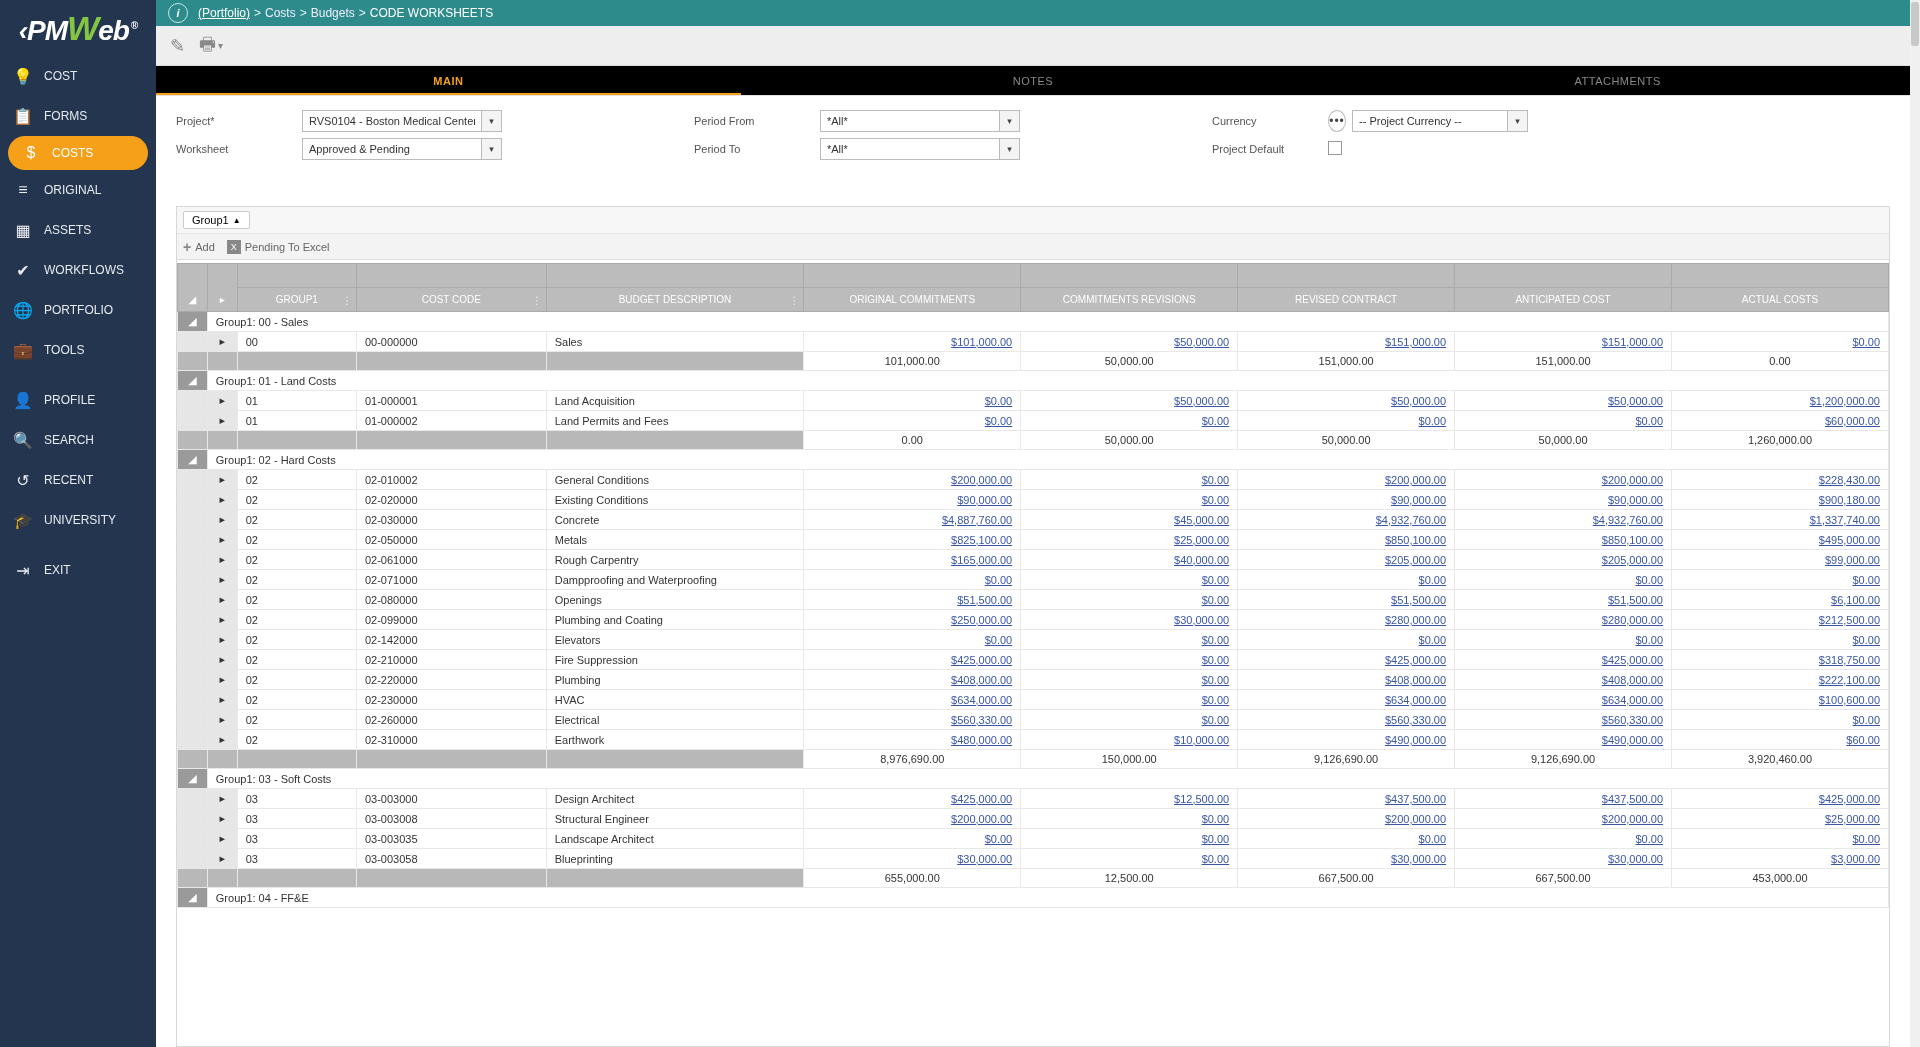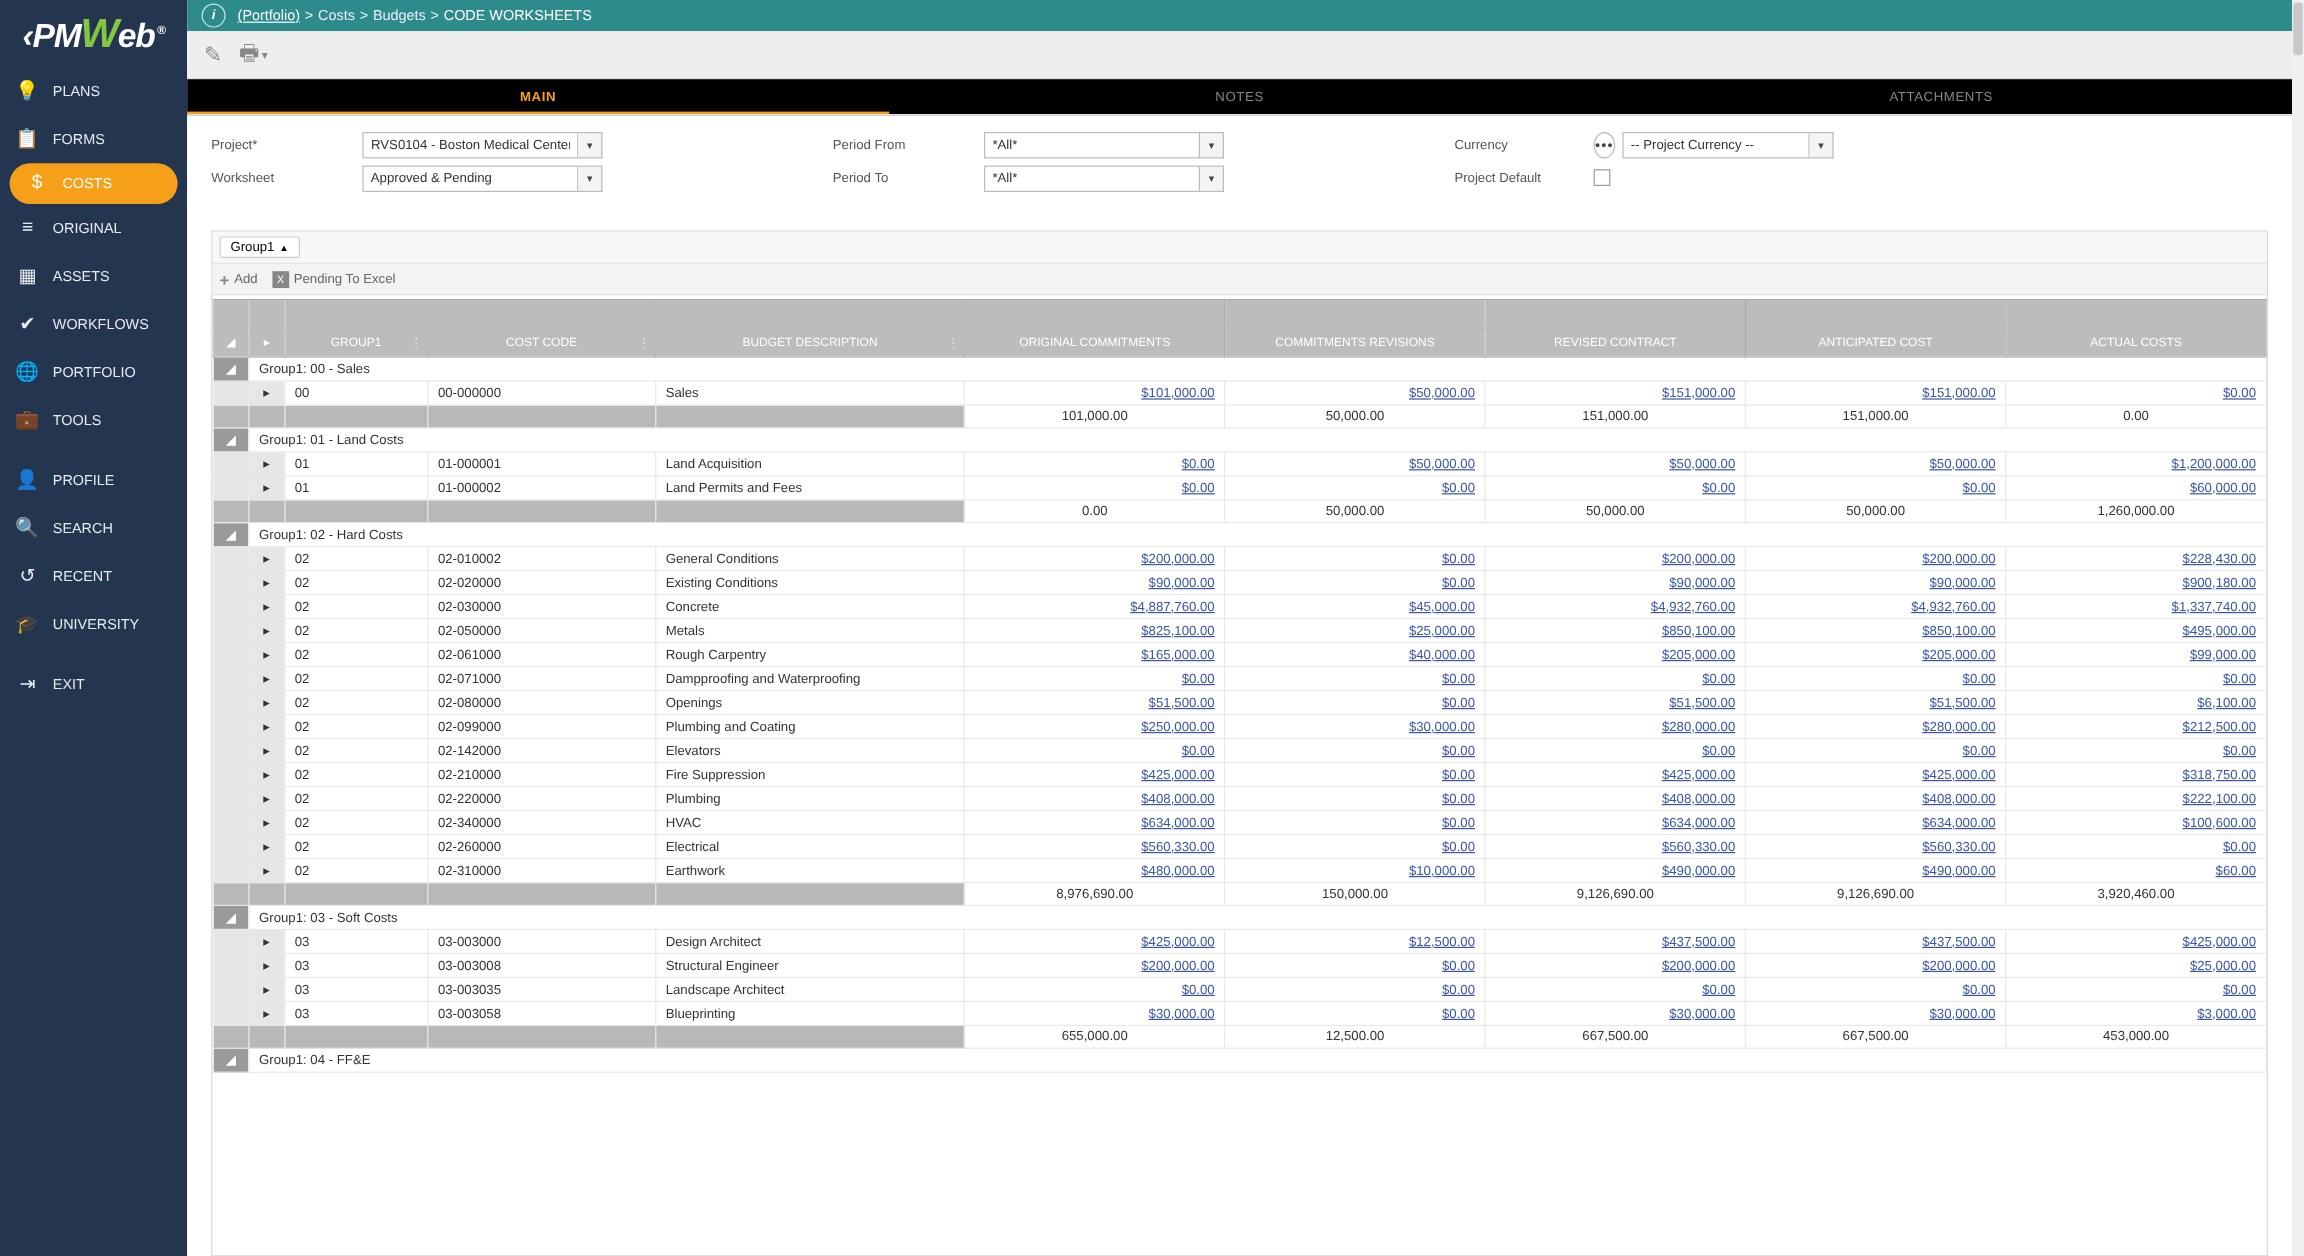--- a/index.html
+++ b/index.html
@@ -38,21 +38,21 @@
 
 .filters { padding: 14px 20px 8px 20px; display:grid; grid-template-columns: 110px 200px 160px 110px 200px 160px 100px 200px; gap:6px 16px; align-items:center; font-size:11px; color:#444;}
 .filt-label { color:#555;}
 .filt-field { display:flex; }
 .filt-input { flex:1; border:1px solid #bbb; height:22px; padding:0 6px; background:#fff; font-size:11px; color:#333;}
 .filt-drop { width:20px; border:1px solid #bbb; border-left:none; background:#f4f4f4; display:flex; align-items:center; justify-content:center; font-size:9px; cursor:pointer;}
 .dots-btn { width:22px; height:22px; border:1px solid #bbb; border-radius:50%; display:flex; align-items:center; justify-content:center; font-size:12px; letter-spacing:1px; cursor:pointer; background:#fff;}
 .checkbox { width:14px; height:14px; border:1px solid #999; display:inline-block; background:#fff;}
 
 
-.grid-wrap { margin: 6px 20px 0 20px; border:1px solid #d8d8d8; position:absolute; left:0; right:0; top:186px; bottom:0; overflow:hidden;}
+.grid-wrap { margin: 20px 20px 0 20px; border:1px solid #d8d8d8; position:absolute; left:0; right:0; top:186px; bottom:0; overflow:hidden;}
 .grid-toolbar { background:#f7f7f7; border-bottom:1px solid #ddd; }
 .group-chip-row { padding:4px 6px; }
 .group-chip { display:inline-flex; align-items:center; border:1px solid #ccc; background:#fff; padding:2px 8px; font-size:11px; border-radius:2px;}
 .group-chip .up { font-size:8px; margin-left:4px;}
 .grid-actions { display:flex; align-items:center; border-top:1px solid #e5e5e5; background:#f3f3f3; height:26px; padding:0 6px; gap:12px;}
 .grid-act { display:flex; align-items:center; gap:4px; color:#666; font-size:11px; cursor:pointer;}
 .grid-act .plus { font-size:14px; color:#888; font-weight:bold;}
 .grid-act .xls { background:#888; color:#fff; width:14px; height:14px; display:inline-flex; align-items:center; justify-content:center; font-size:9px;}
 
 
@@ -80,21 +80,21 @@
 </style>
 </head>
 <body>
 
 <div class="left-nav">
   <div class="logo-area">
     <span class="logo-text">‹PM<span class="w">W</span>eb<span class="reg">®</span></span>
   </div>
   <div class="nav-item">
       <span class="nav-ico">💡</span>
-      <span>PLANS</span>
+      <span>COST</span>
     </div>
   <div class="nav-item">
       <span class="nav-ico">📋</span>
       <span>FORMS</span>
     </div>
   <div class="nav-item active">
       <span class="nav-ico">$</span>
       <span>COSTS</span>
     </div>
   <div class="nav-item">
@@ -466,21 +466,21 @@
       <td class="amt"><span class="lnk">$408,000.00</span></td>
       <td class="amt"><span class="lnk">$0.00</span></td>
       <td class="amt"><span class="lnk">$408,000.00</span></td>
       <td class="amt"><span class="lnk">$408,000.00</span></td>
       <td class="amt"><span class="lnk">$222,100.00</span></td>
             </tr>
             <tr>
       <td class="row-expand"></td>
       <td class="row-expand">▸</td>
       <td>02</td>
-      <td>02-340000</td>
+      <td>02-230000</td>
       <td>HVAC</td>
       <td class="amt"><span class="lnk">$634,000.00</span></td>
       <td class="amt"><span class="lnk">$0.00</span></td>
       <td class="amt"><span class="lnk">$634,000.00</span></td>
       <td class="amt"><span class="lnk">$634,000.00</span></td>
       <td class="amt"><span class="lnk">$100,600.00</span></td>
             </tr>
             <tr>
       <td class="row-expand"></td>
       <td class="row-expand">▸</td>

